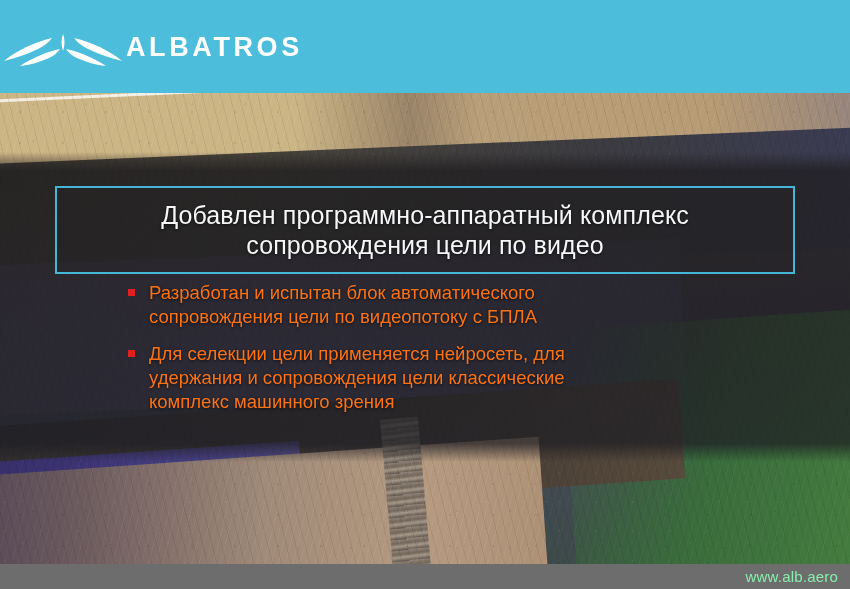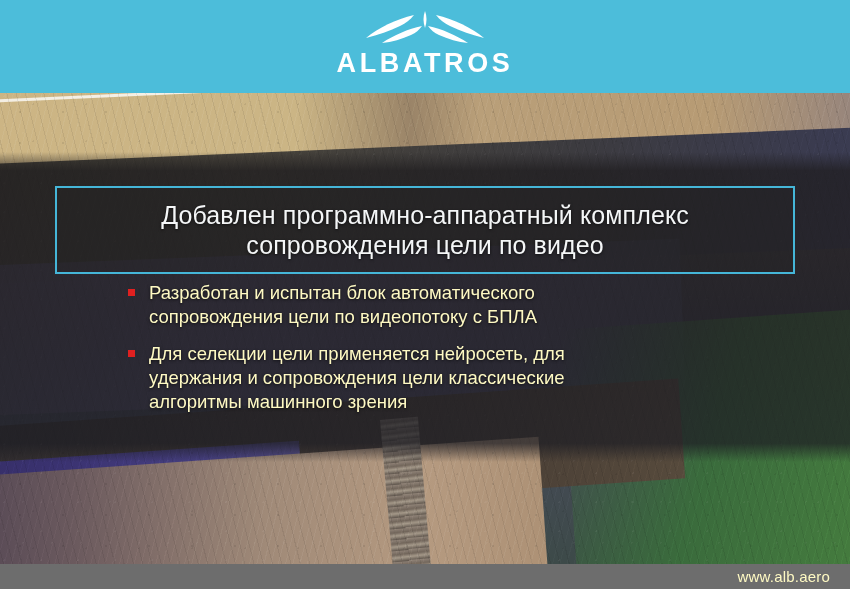--- a/index.html
+++ b/index.html
@@ -141,21 +141,20 @@
         rgba(30,30,36,0.00) 100%);
   }
 
   
   .header {
     position: absolute;
     left: 0; top: 0;
     width: 850px; height: 93px;
     background: #4cbdda;
     display: flex;
-    flex-direction: column;
     align-items: center;
     justify-content: flex-start;
   }
   .logo-mark {
     margin-top: 8px;
     width: 126px; height: 40px;
     display: block;
   }
   .logo-word {
     margin-top: 2px;
@@ -203,41 +202,41 @@
   }
   .bullet-row:last-child { margin-bottom: 0; }
   .bullet-marker {
     flex: 0 0 auto;
     width: 7px; height: 7px;
     background: #e02020;
     margin-top: 8px;
     margin-right: 14px;
   }
   .bullet-text {
-    color: #fef9c3;
+    color: #f97316;
     font-size: 18.5px;
     line-height: 1.28;
     text-shadow: 0 1px 3px rgba(0,0,0,.65);
     white-space: pre-line;
   }
 
   
   .footer {
     position: absolute;
     left: 0; top: 564px;
     width: 850px; height: 25px;
     background: #6d6d6d;
     display: flex;
     align-items: center;
     justify-content: flex-end;
   }
   .footer-url {
-    color: #fef9c3;
+    color: #86efac;
     font-size: 15px;
-    padding-right: 20px;
+    padding-right: 12px;
     letter-spacing: .2px;
   }
 </style>
 </head>
 <body>
 
 <div class="slide">
 
   <div class="photo">
     <div class="photo-base"></div>
@@ -281,21 +280,21 @@
   <div class="bullets">
     <div class="bullet-row">
       <span class="bullet-marker"></span>
       <span class="bullet-text">Разработан и испытан блок автоматического
 сопровождения цели по видеопотоку с БПЛА</span>
     </div>
     <div class="bullet-row">
       <span class="bullet-marker"></span>
       <span class="bullet-text">Для селекции цели применяется нейросеть, для
 удержания и сопровождения цели классические
-алгоритмы машинного зрения</span>
+комплекс машинного зрения</span>
     </div>
   </div>
 
   <div class="footer">
     <span class="footer-url">www.alb.aero</span>
   </div>
 
 </div>
 
 </body></html>

